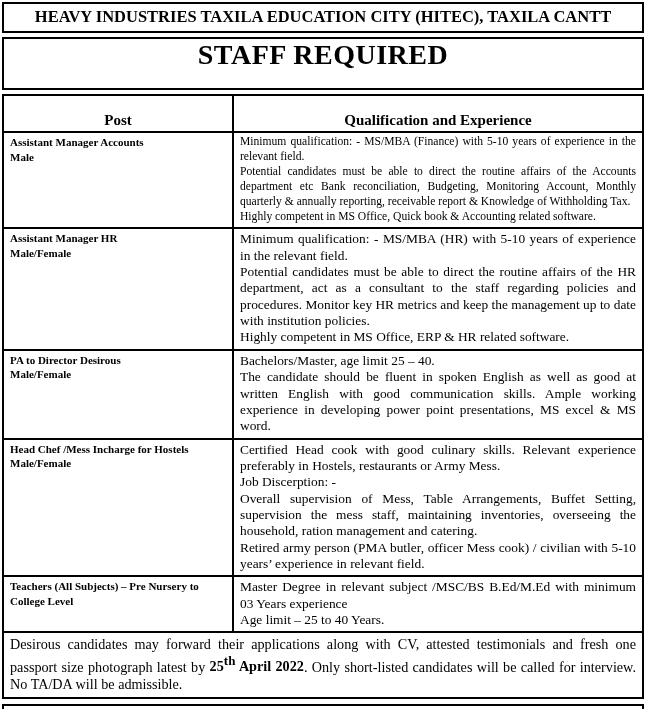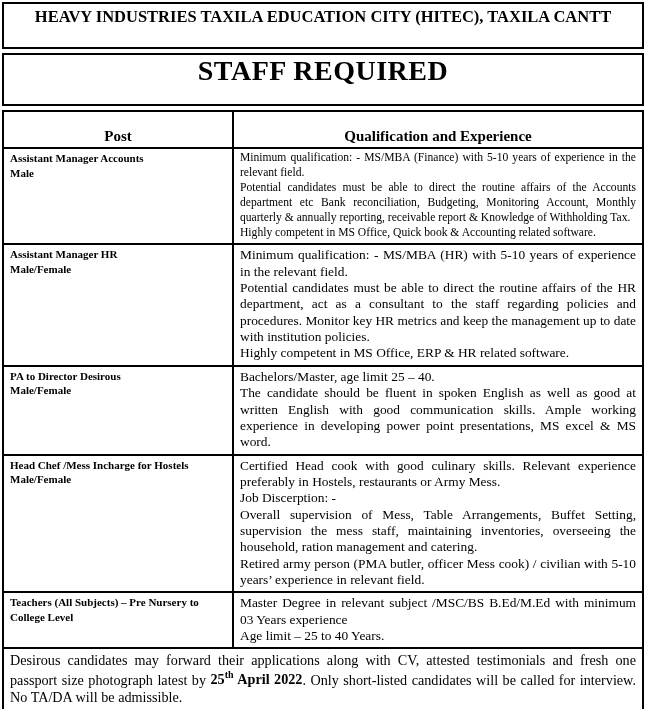--- a/index.html
+++ b/index.html
@@ -8,40 +8,40 @@
     width: 646px; height: 709px;
     background: #ffffff; color: #000;
     font-family: "Liberation Serif", serif;
   }
   .page { width: 646px; height: 709px; padding: 2px 2px; overflow: hidden; }
 
   .header-box {
     border: 2px solid #000;
     text-align: center; font-weight: bold;
     font-size: 16.5px; line-height: 1.2;
-    padding: 3px 2px 20px;
+    padding: 3px 2px 4px;
   }
   .banner-box {
     border: 2px solid #000; margin-top: 4px;
     text-align: center; font-weight: bold;
     font-size: 28px; line-height: 1.05;
     letter-spacing: .5px; padding: 1px 0 19px;
   }
 
   table.jobs { width: 100%; border-collapse: collapse; margin-top: 4px; table-layout: fixed; }
   .jobs th, .jobs td { border: 2px solid #000; vertical-align: top; }
   .jobs th { font-size: 15px; line-height: 1.15; padding: 16px 2px 2px; text-align: center; }
   td.post { font-weight: bold; font-size: 11px; line-height: 1.3; padding: 2px 4px 0 6px; }
   td.qual { font-size: 13.4px; line-height: 1.22; text-align: justify; padding: 2px 6px 3px; }
   tr.r0 td.qual { font-family: Liberation Serif, serif; font-size: 11.6px; line-height: 1.28; }
   td.footer-cell {
     font-size: 14.2px; line-height: 1.22; text-align: justify;
     padding: 3px 6px 4px; font-weight: normal;
   }
-  td.footer-cell b sup { font-size: 10px; }
+  td.footer-cell b sup { font-size: 13px; }
 
   .hr-box {
     border: 2px solid #000; margin-top: 5px;
     text-align: center; font-size: 16px; line-height: 1.32;
     padding: 3px 4px 9px;
   }
   .hr-title { font-weight: bold; font-style: italic; }
 </style>
 </head>
 <body>

